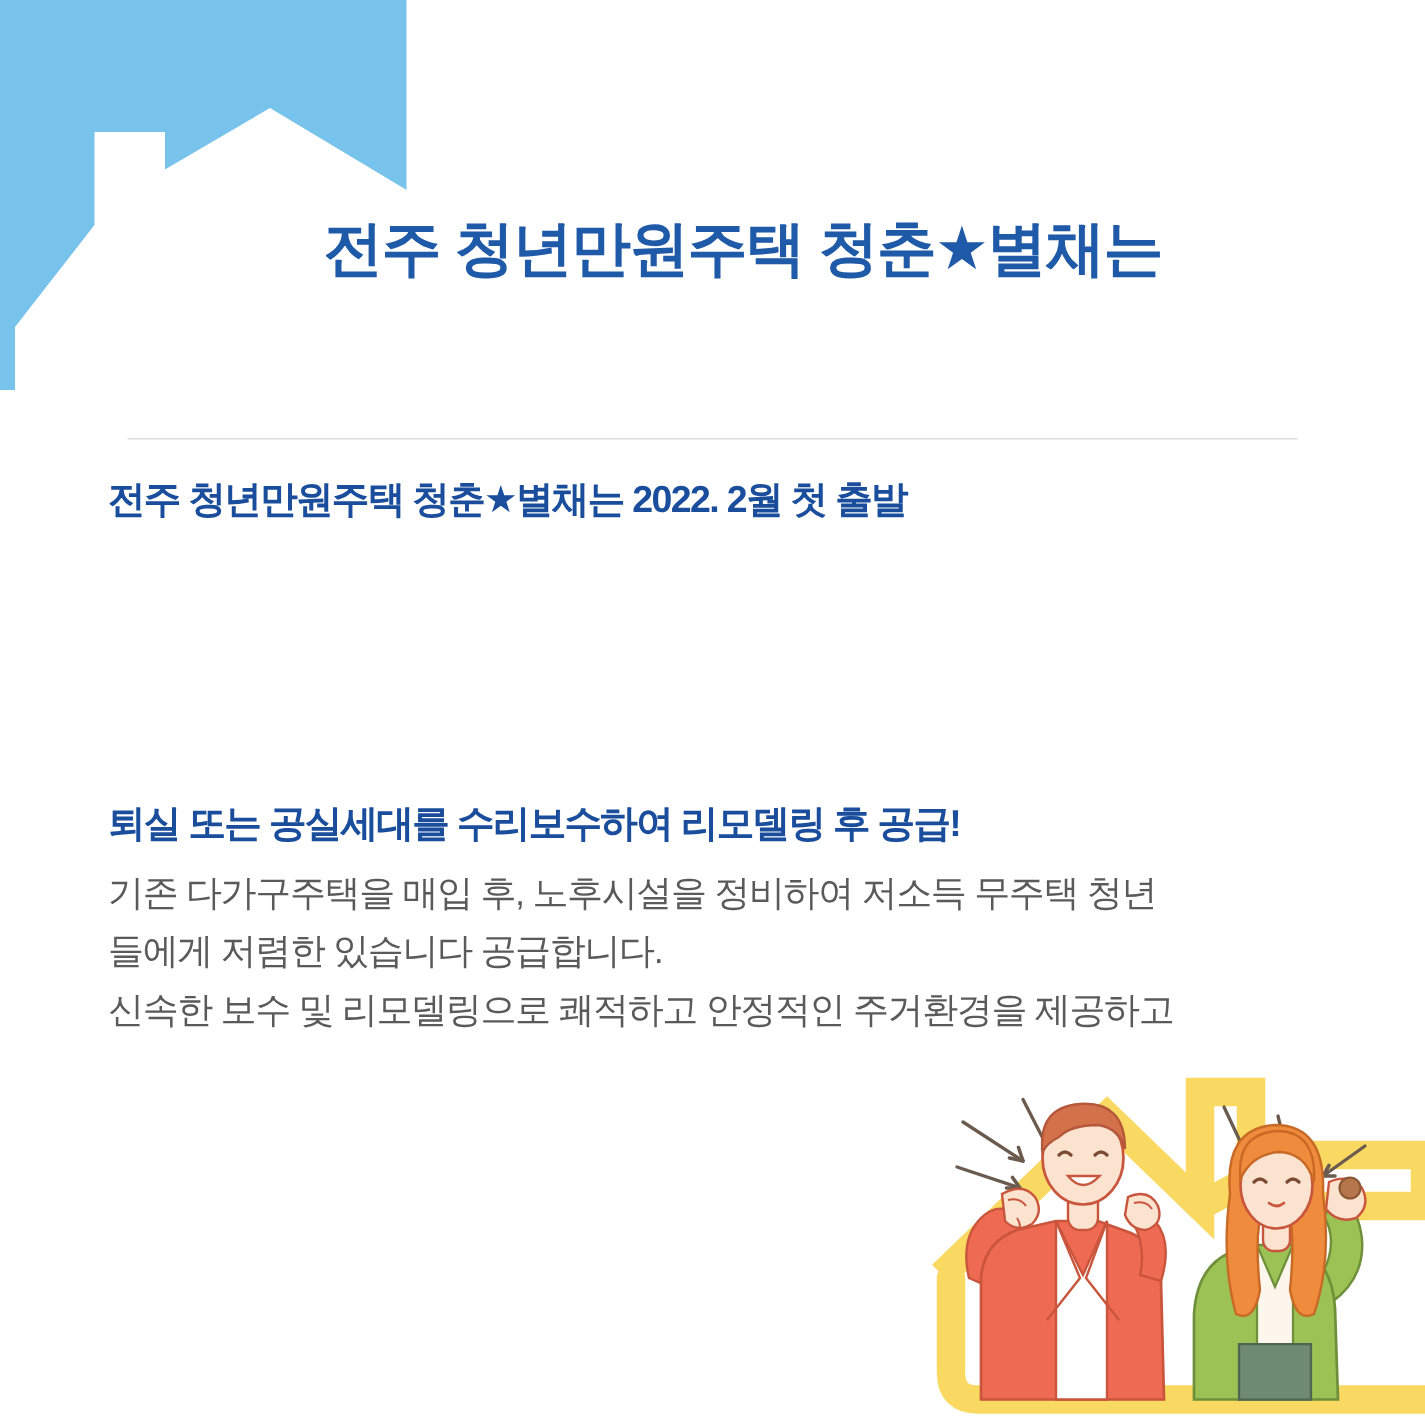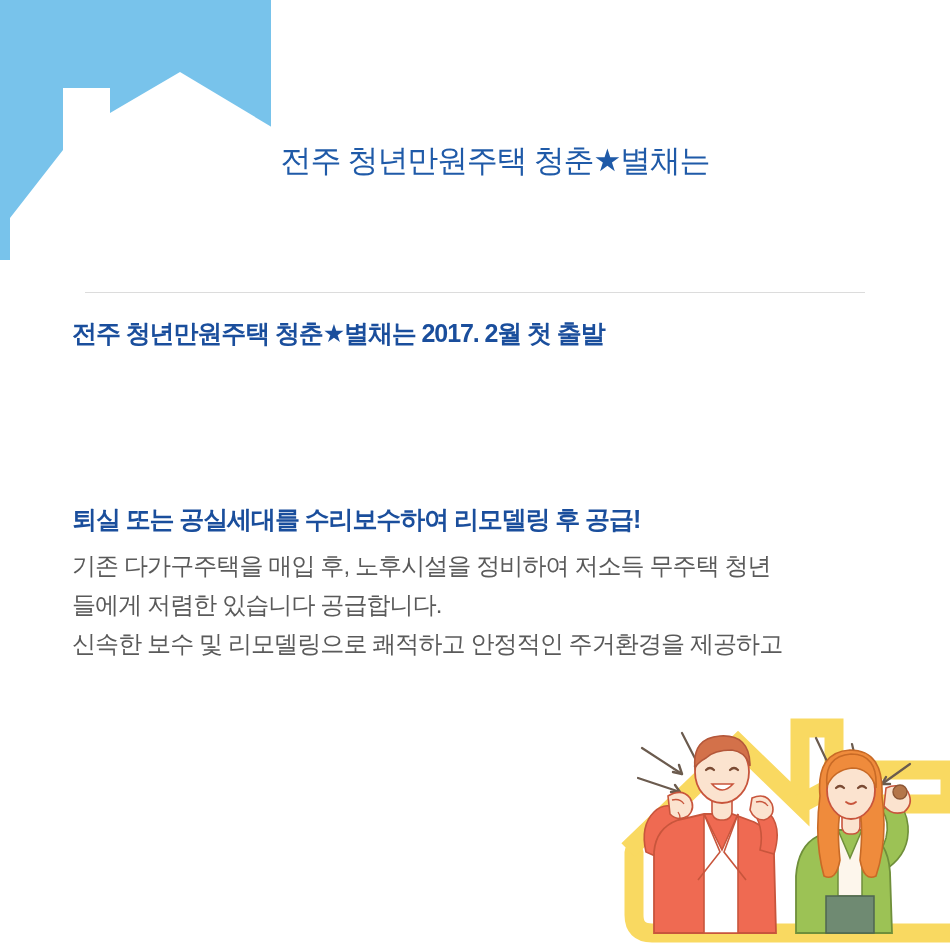--- a/index.html
+++ b/index.html
@@ -35,22 +35,22 @@
 
   
   .title-block {
     position: absolute;
     left: 0;
     top: 143px;
     width: 950px;
     text-align: center;
   }
   .title-main {
-    font-size: 31px;
-    font-weight: 400;
+    font-size: 40px;
+    font-weight: 700;
     letter-spacing: -1.2px;
     line-height: 1.18;
     white-space: nowrap;
     margin-left: 40px;
   }
   .title-sub {
     font-size: 34px;
     font-weight: 700;
     letter-spacing: -1.1px;
     line-height: 1.2;
@@ -68,21 +68,21 @@
     background: #dcdcdc;
   }
 
   
   .section {
     position: absolute;
     left: 72px;
     width: 830px;
   }
   #section-1 { top: 318px; }
-  #section-2 { top: 504px; }
+  #section-2 { top: 534px; }
 
   .section-heading {
     font-size: 25px;
     font-weight: 700;
     letter-spacing: -1.1px;
     line-height: 1.25;
     margin: 0 0 12px 0;
     white-space: nowrap;
   }
   .section-body {
@@ -125,21 +125,21 @@
     <path d="M 0 0 L 271 0 L 271 150 L 120 150 L 0 236 Z" fill="none"></path>
   </svg>
 
   <div class="title-block">
     <div class="title-main" style="color:#1f5aa8;">전주 청년만원주택 청춘★별채는</div>
   </div>
 
   <div class="divider"></div>
 
   <div class="section" id="section-1">
-    <p class="section-heading" style="color:#1a4e9c;">전주 청년만원주택 청춘★별채는 2017. 2월 첫 출발</p>
+    <p class="section-heading" style="color:#1a4e9c;">전주 청년만원주택 청춘★별채는 2022. 2월 첫 출발</p>
   </div>
 
   <div class="section" id="section-2">
     <p class="section-heading" style="color:#1a4e9c;">퇴실 또는 공실세대를 수리보수하여 리모델링 후 공급!</p>
     <div class="section-body" style="color:#5a5a5a;">
       <span class="line">기존 다가구주택을 매입 후, 노후시설을 정비하여 저소득 무주택 청년</span>
       <span class="line">들에게 저렴한 있습니다 공급합니다.</span>
       <span class="line">신속한 보수 및 리모델링으로 쾌적하고 안정적인 주거환경을 제공하고</span>
     </div>
   </div>

